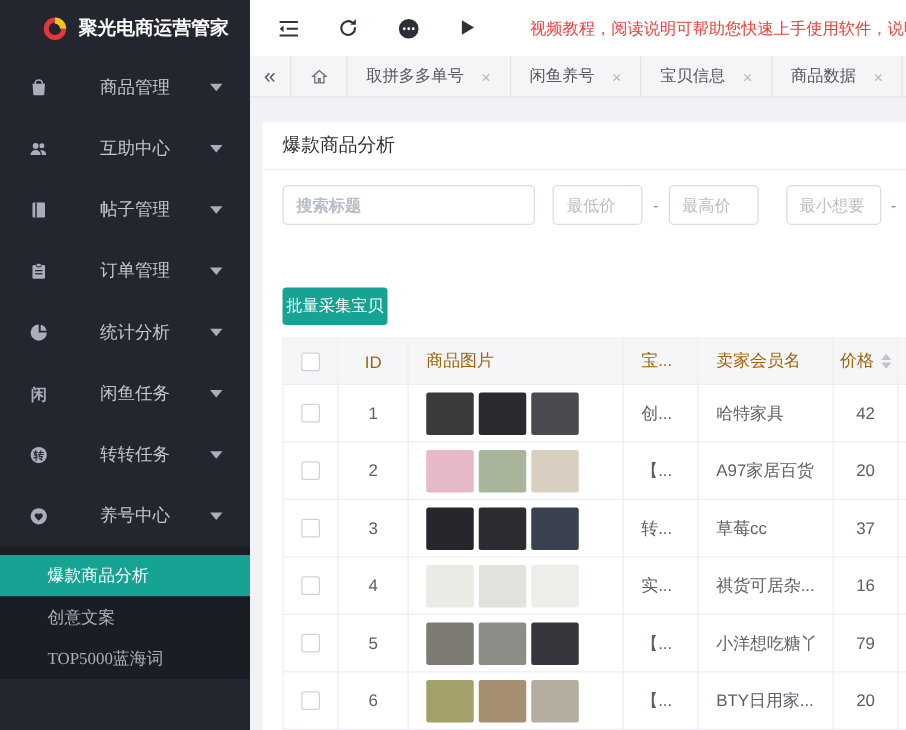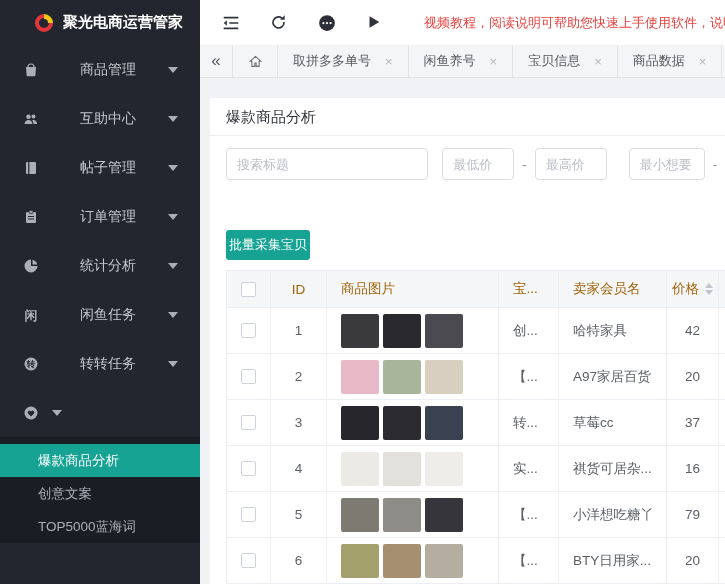--- a/index.html
+++ b/index.html
@@ -1,21 +1,21 @@
 <!DOCTYPE html>
 <html><head>
 <meta charset="utf-8">
 <style>
   * { margin:0; padding:0; box-sizing:border-box; }
   html,body { width:725px; height:584px; overflow:hidden; }
   body { font-family:"Liberation Sans","DejaVu Sans",sans-serif; background:#f0f2f5; }
   .app { display:flex; width:725px; height:584px; }
 
   
-  .sidebar { width:200px; flex-shrink:0; background:#23262e; color:#c3c7cf; display:flex; flex-direction:column; overflow:hidden; }
+  .sidebar { width:200px; flex-shrink:0; background:#23262e; color:#c3c7cf; display:flex; flex-direction:column; overflow:hidden;font-family:Liberation Serif, serif; }
   .logo { height:45px; display:flex; align-items:center; padding-left:34px; gap:9px; flex-shrink:0; }
   .logo-text { color:#ffffff; font-size:15px; font-weight:bold; white-space:nowrap; }
   .nav-item { height:49px; display:flex; align-items:center; padding:0 22px; gap:13px; font-size:14px; cursor:pointer; flex-shrink:0; }
   .nav-ic { width:17px; height:17px; color:#a9aeb8; display:flex; align-items:center; justify-content:center; flex-shrink:0; }
   .nav-label { flex:1; white-space:nowrap;margin-left:28px; }
   .caret-down { width:0; height:0; border-left:5px solid transparent; border-right:5px solid transparent; border-top:6px solid #a9aeb8; }
   .caret-up { width:0; height:0; border-left:5px solid transparent; border-right:5px solid transparent; border-bottom:6px solid #e8eaee; }
   .submenu { background:#1a1d24; padding-top:7px; flex-shrink:0; }
   .sub-item { height:33px; line-height:33px; padding-left:38px; font-size:13.5px; color:#a9aeb8; cursor:pointer; white-space:nowrap; }
   .sub-item.active { background:#17a394; color:#ffffff; }
@@ -33,21 +33,21 @@
   .tab { display:flex; align-items:center; gap:14px; padding:0 15px; border-right:1px solid #e2e3e5; font-size:13px; color:#55585e; cursor:pointer; white-space:nowrap; flex-shrink:0; }
   .tab-close { color:#b3b6bb; font-size:13px; cursor:pointer; }
 
   .content { flex:1; padding:20px 0 0 10px; overflow:hidden; }
   .panel { background:#ffffff; height:100%; overflow:hidden; }
   .panel-title { font-size:15px; color:#2f3338; padding:8px 16px; line-height:21px; border-bottom:1px solid #eceef1; }
 
   .filters { display:flex; align-items:center; padding:12px 0 0 16px; }
   .filters input { height:32px; border:1px solid #d9dce1; border-radius:4px; padding:0 10px; font-size:13px; color:#333; outline:none; background:#fff; }
   .filters input::placeholder { color:#b9bec6; }
-  .search-input { width:208px; margin-right:14px; }
+  .search-input { width:208px; margin-right:14px;font-weight:bold; }
   .num-input { width:72px; }
   .minwant-input { width:76px; margin-left:22px; }
   .dash { color:#8a8d92; font-size:13px; margin:0 8px; }
 
   .collect-btn { display:block; margin:50px 0 0 16px; background:#17a394; color:#fff; border:none; border-radius:3px; height:30px; padding:0 3px; font-size:13px; cursor:pointer; font-family:inherit; }
 
   .table-wrap { margin:10px 0 0 16px; }
   table { border-collapse:collapse; table-layout:fixed; width:708px; }
   th,td { border:1px solid #ebeef3; font-size:13.5px; font-weight:normal; overflow:hidden; white-space:nowrap; }
   thead th { background:#f5f6f8; height:37px; color:#a16207; }
@@ -151,20 +151,21 @@
       <span class="caret-down"></span>
     </div>
 
     <div class="nav-item">
       <span class="nav-ic">
         <svg viewBox="0 0 16 16" width="16" height="16">
             <circle cx="8" cy="8" r="6.5" fill="currentColor"></circle>
             <path d="M8 11.5 5.2 8.7a1.8 1.8 0 0 1 2.6-2.5l.2.2.2-.2a1.8 1.8 0 0 1 2.6 2.5L8 11.5z" fill="#23262e"></path>
           </svg>
       </span>
+      <span class="nav-label">养号中心</span>
       <span class="caret-down"></span>
     </div>
 
 
     <div class="submenu">
       <div class="sub-item active">
         <span>爆款商品分析</span>
       </div>
       <div class="sub-item">
         <span>创意文案</span>

